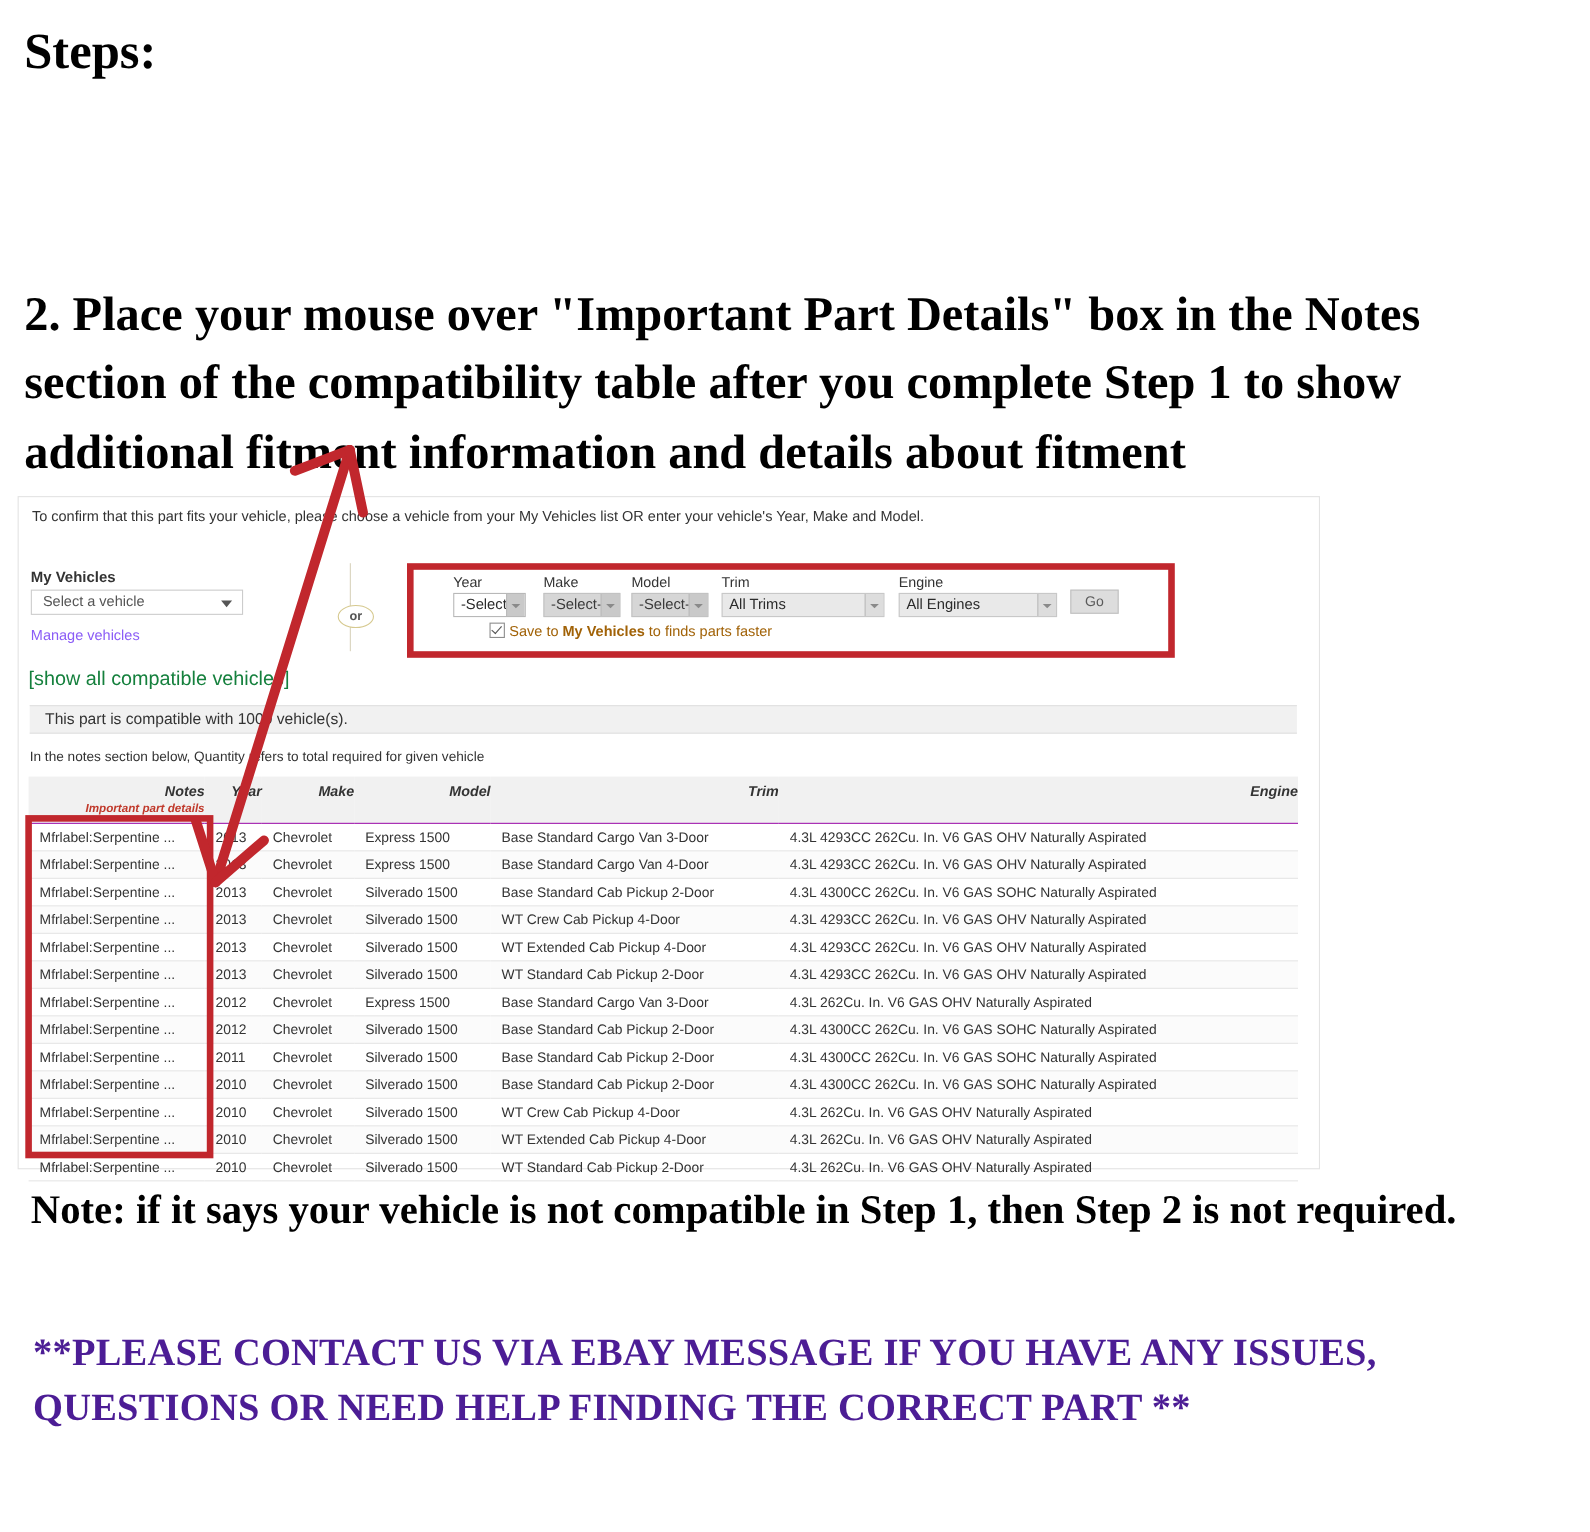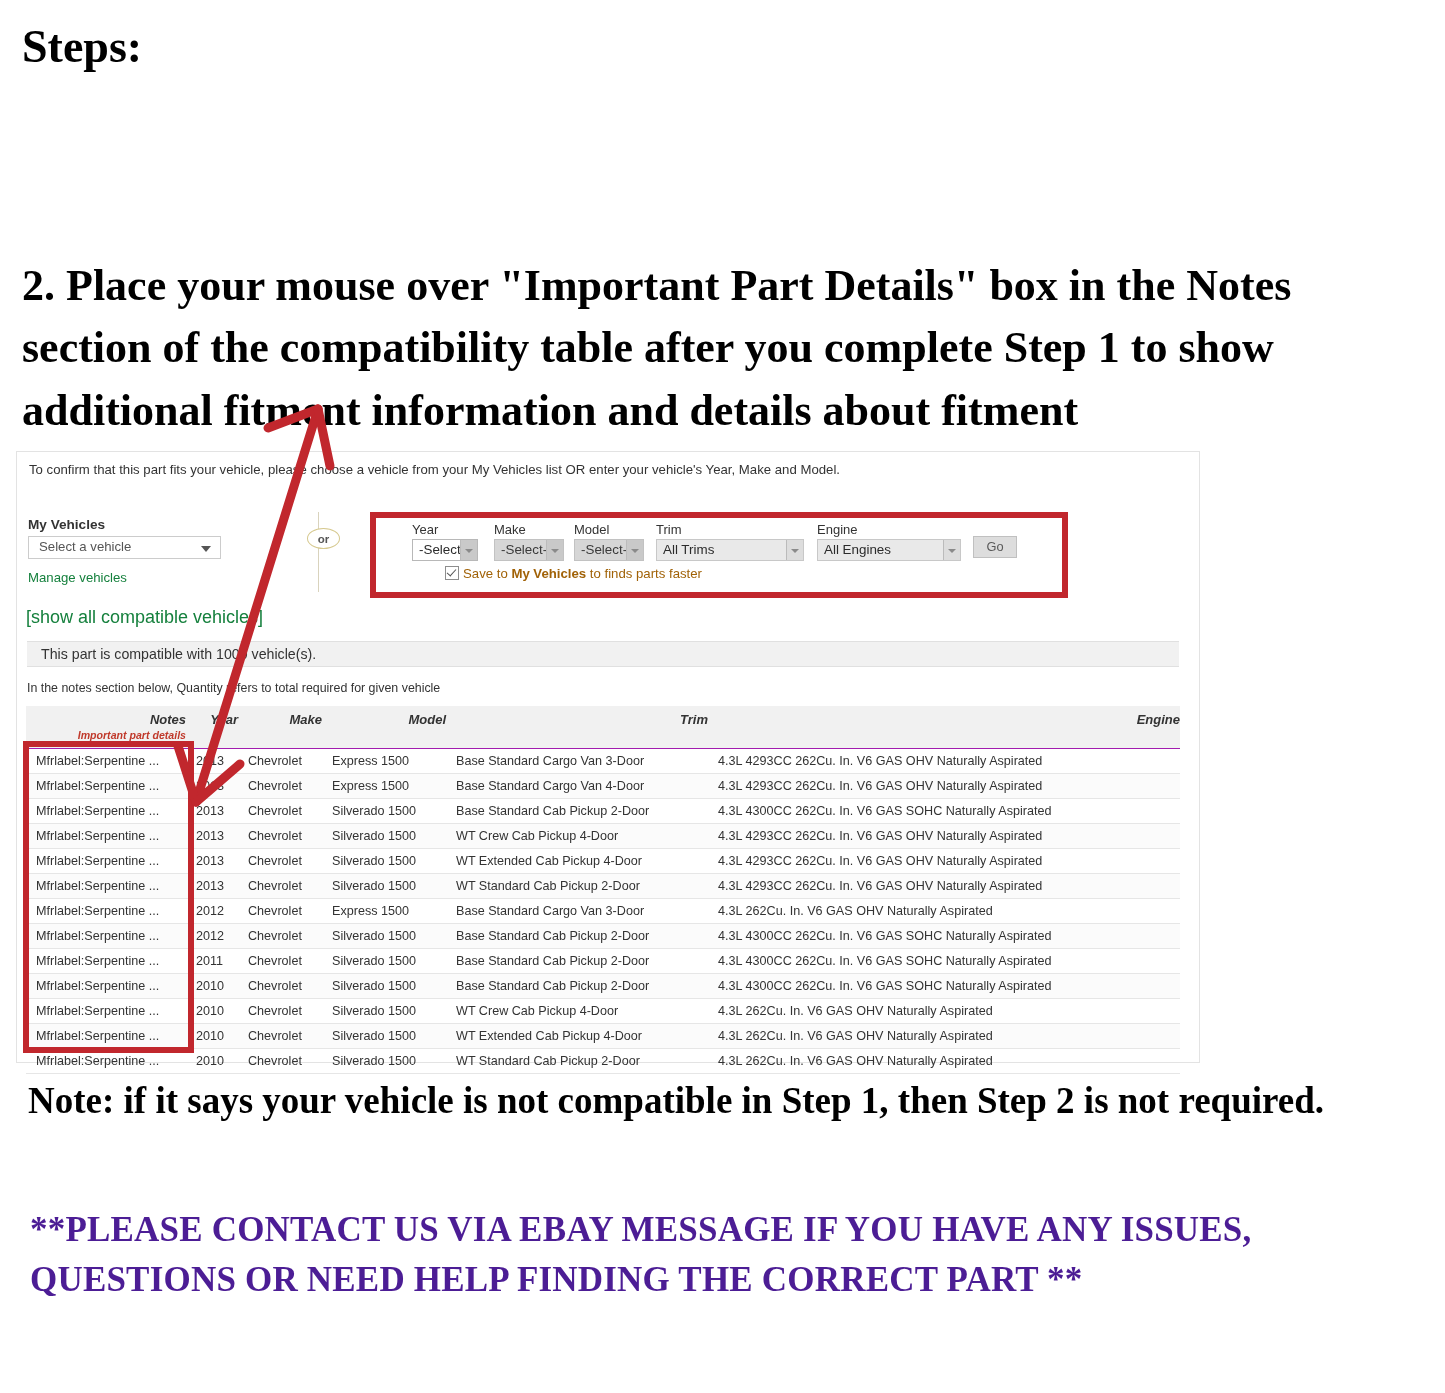--- a/index.html
+++ b/index.html
@@ -119,21 +119,21 @@
     width: 0; height: 0;
     border-left: 5.5px solid transparent;
     border-right: 5.5px solid transparent;
     border-top: 6.5px solid #555555;
   }
   .manage-link {
     position: absolute;
     left: 28px;
     top: 570px;
     font-size: 13.2px;
-    color: #15803d;
+    color: #8b5cf6;
   }
   .showall-link {
     position: absolute;
     left: 26px;
     top: 607px;
     font-size: 18px;
     color: #15803d;
   }
 
   
@@ -148,21 +148,21 @@
     position: absolute;
     left: 13.5px;
     top: 0;
     width: 1px;
     height: 80px;
     background: #d9d3bd;
   }
   .or-badge {
     position: absolute;
     left: 3px;
-    top: 16px;
+    top: 38px;
     width: 33px;
     height: 21px;
     border-radius: 50%;
     border: 1px solid #d6c98f;
     background: #ffffff;
     font-size: 11.5px;
     font-weight: bold;
     color: #555555;
     text-align: center;
     line-height: 21px;

